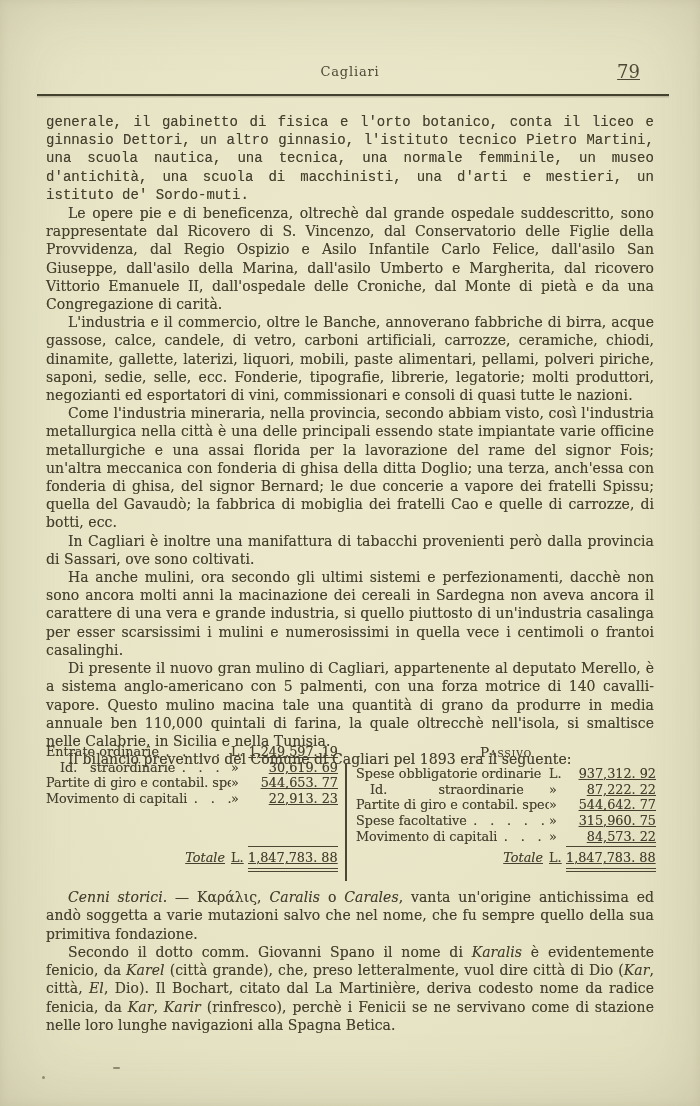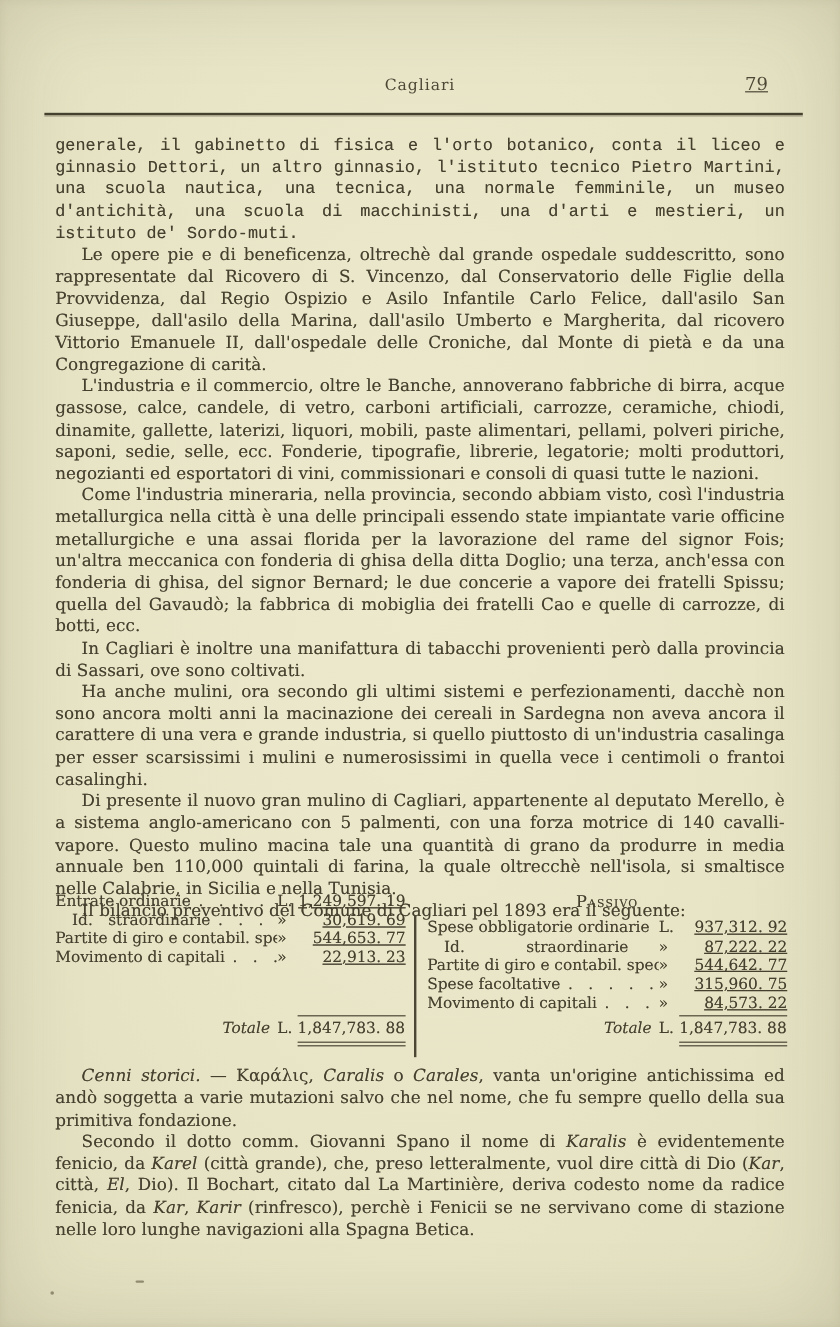--- a/index.html
+++ b/index.html
@@ -17,21 +17,21 @@
     overflow: hidden;
   }
 
   
   .running-head {
     position: absolute; top: 64px; left: 0; right: 0;
     text-align: center; font-size: 13px; letter-spacing: 0.8px; color: #4d4836;
   }
   .page-num {
     position: absolute; top: 61px; right: 60px;
-    font-size: 15px; color: #4d4836; text-decoration: underline;
+    font-size: 18px; color: #4d4836; text-decoration: underline;
   }
   .head-rule {
     position: absolute; top: 94px; left: 37px; right: 31px; height: 2px;
     background: #45412f;
     box-shadow: 0 1.5px 0 rgba(80,75,55,0.25);
   }
 
   
   .body-block, .historic-block {
     position: absolute; left: 46px; width: 608px;
@@ -62,21 +62,21 @@
     font-size: 13.5px; margin-bottom: 6px; line-height: 16px;
   }
   .brow { display: flex; line-height: 15.7px; white-space: pre; }
   .brow .lbl { flex: 1 1 auto; overflow: hidden; }
   .brow .cur { width: 17px; flex: 0 0 auto; text-align: left; }
   .brow .amt { width: 90px; flex: 0 0 auto; text-align: right; text-decoration: underline; }
   .brow.ind .lbl { padding-left: 14px; }
 
   .total-block { position: absolute; right: 0; top: 102px; width: 190px; }
   .total-rule   { margin-left: auto; width: 90px; border-top: 1.3px solid #4c4735; margin-bottom: 3px; }
-  .total-line   { display: flex; justify-content: flex-end; line-height: 15.7px; }
+  .total-line   { display: flex; justify-content: flex-end; line-height: 15.7px; text-decoration: underline; }
   .total-line .tlabel { font-style: italic; margin-right: 6px; }
   .total-line .cur { width: 17px; text-align: left; }
   .total-line .amt { width: 90px; text-align: left; white-space: pre; }
   .total-double {
     margin-left: auto; width: 90px; height: 2.5px; margin-top: 2px;
     border-top: 1.3px solid #4c4735; border-bottom: 1.3px solid #4c4735;
   }
 
   
   .speck-dash {

